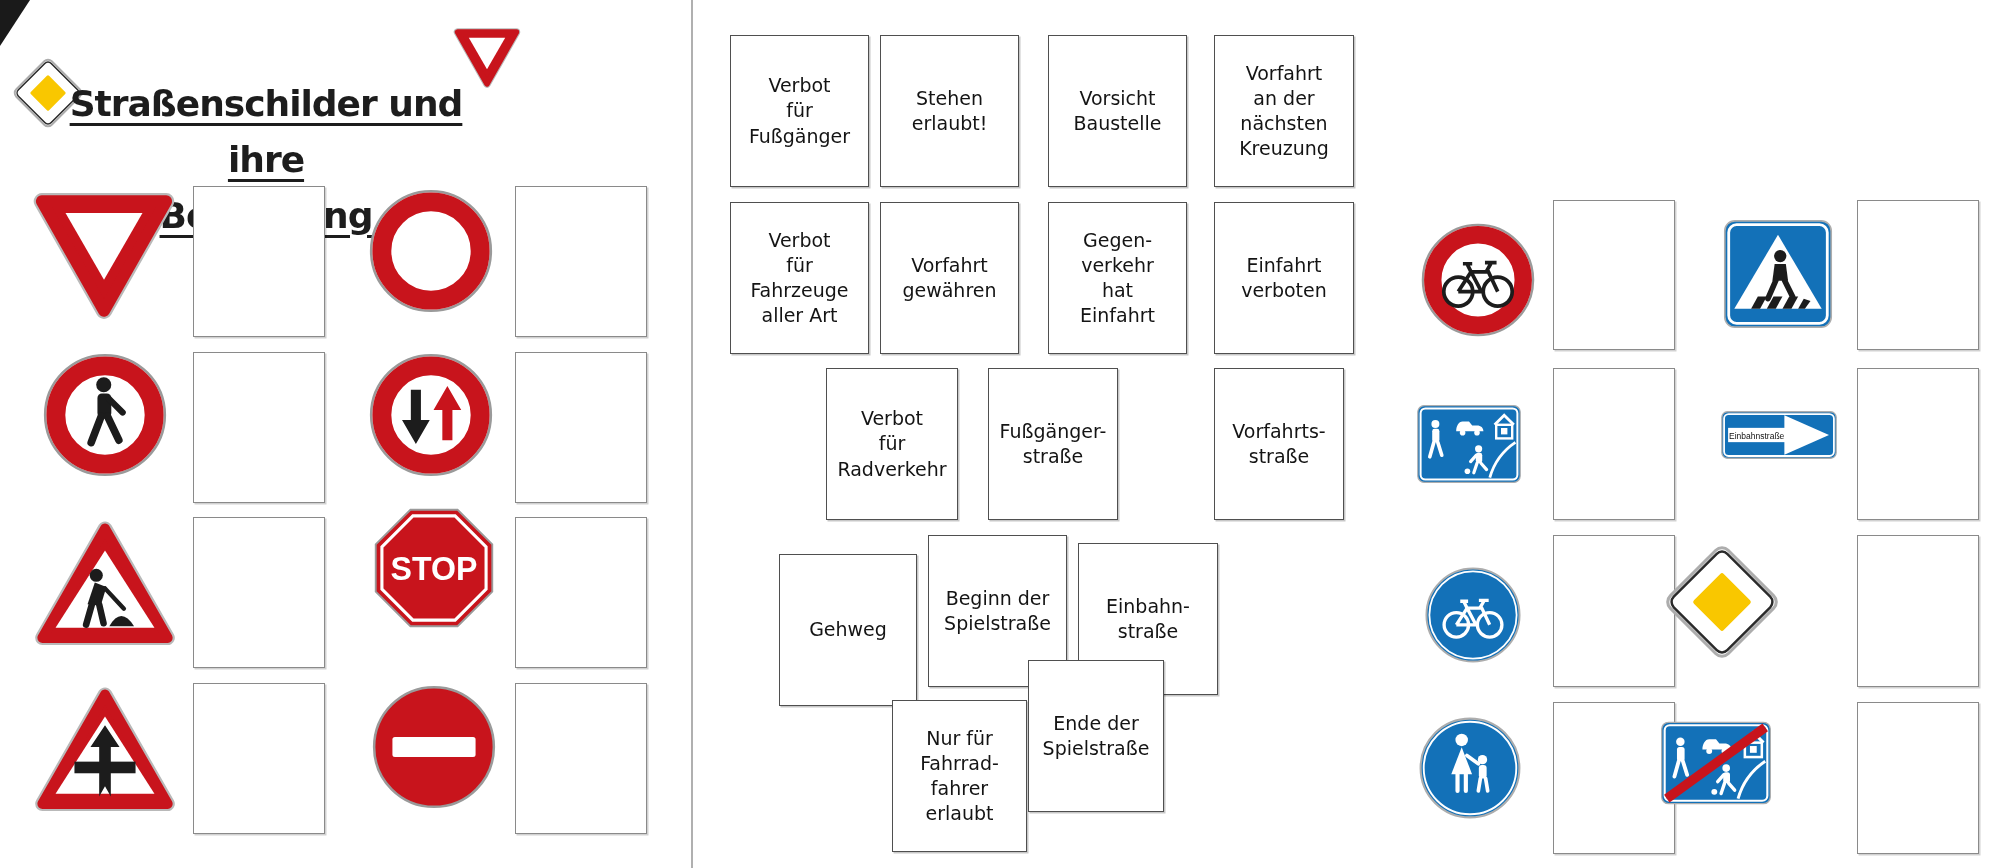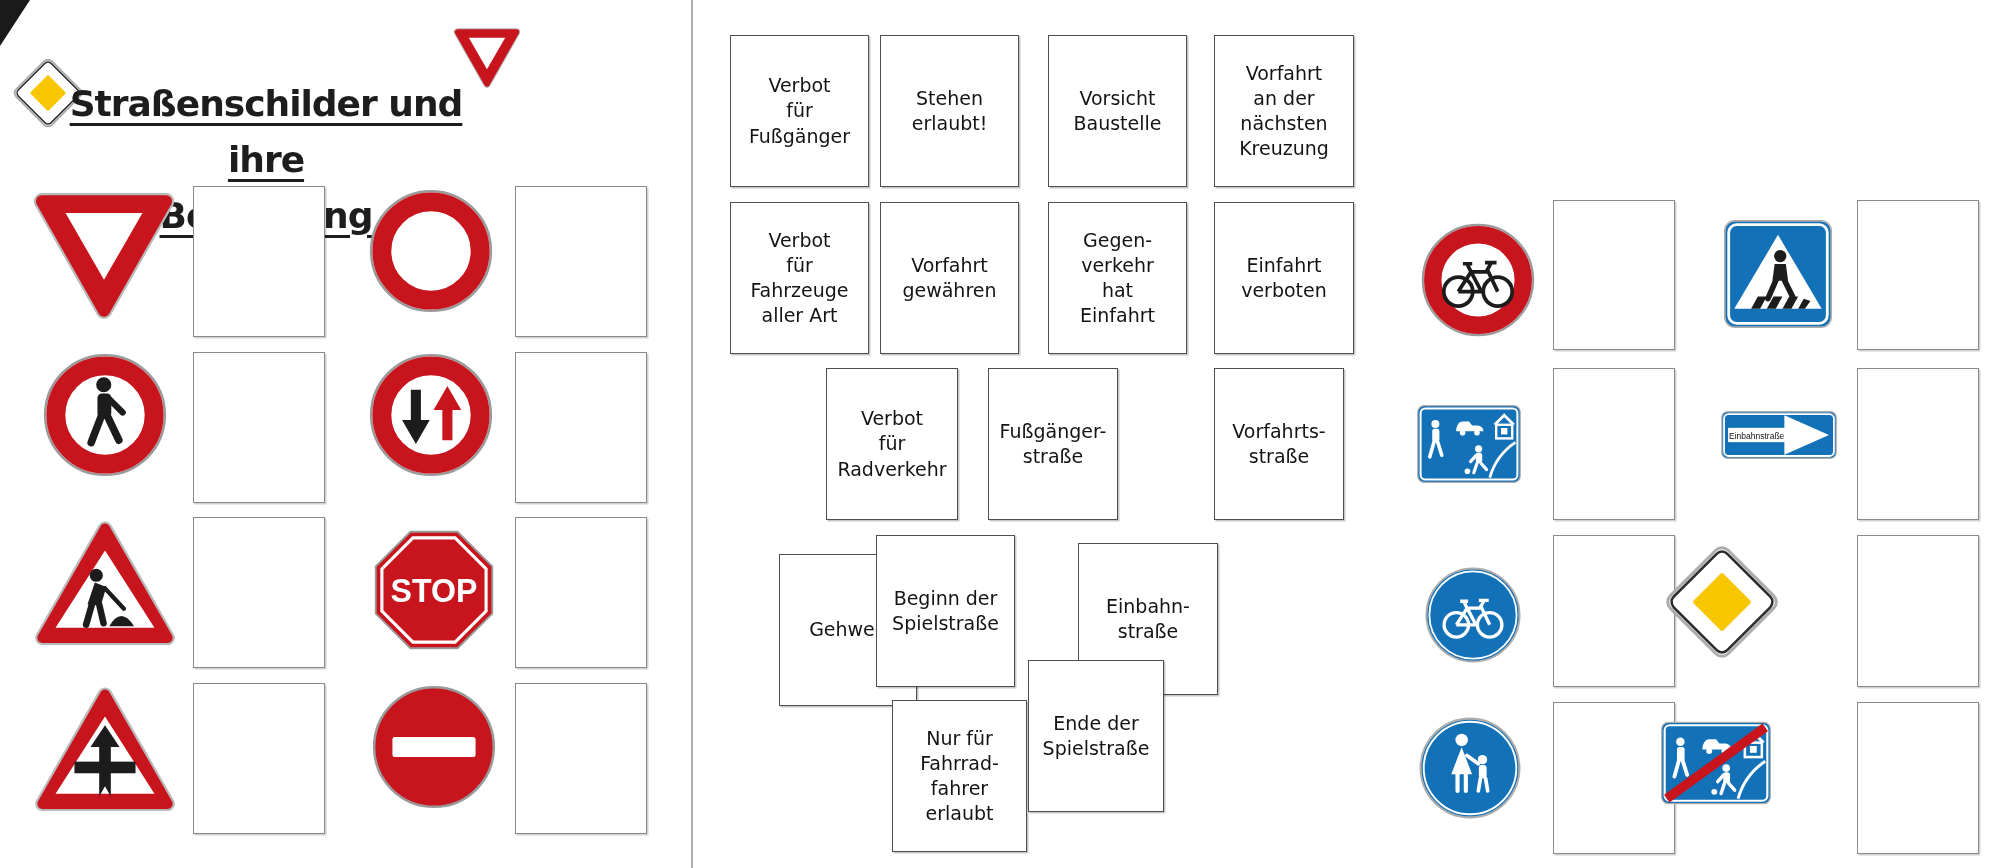--- a/index.html
+++ b/index.html
@@ -103,21 +103,21 @@
     <path d="M50 21 L84 74 H16 Z" fill="#fff"></path>
     <circle cx="44" cy="38" r="4.5" fill="#1c1c1c"></circle>
     <path d="M38 58 L43 43 L51 46 L47 59 Z" fill="#1c1c1c"></path>
     <path d="M41 58 L37 72 M46 58 L49 71" stroke="#1c1c1c" stroke-width="4.5" stroke-linecap="round" fill="none"></path>
     <path d="M50 47 L63 61" stroke="#1c1c1c" stroke-width="3" stroke-linecap="round" fill="none"></path>
     <path d="M53 73 Q61 59 70 73 Z" fill="#1c1c1c"></path>
   </svg>
 </div>
 <div class="abox" style="left:193px;top:517px;width:130px;height:149px"></div>
 
-<div class="sign" style="left:372px;top:528px;width:124px;height:124px">
+<div class="sign" style="left:372px;top:506px;width:124px;height:124px">
   <svg viewBox="0 0 100 100">
     <polygon points="31,3 69,3 97,31 97,69 69,97 31,97 3,69 3,31" fill="#c8141c" stroke="#9a9a9a" stroke-width="1.5"></polygon>
     <polygon points="33,8 67,8 92,33 92,67 67,92 33,92 8,67 8,33" fill="none" stroke="#fff" stroke-width="2.5"></polygon>
     <text x="50" y="60" text-anchor="middle" font-family="Liberation Sans, DejaVu Sans, sans-serif" font-weight="bold" font-size="27" fill="#fff" textLength="70" lengthAdjust="spacingAndGlyphs">STOP</text>
   </svg>
 </div>
 <div class="abox" style="left:515px;top:517px;width:130px;height:149px"></div>
 
 <div class="sign" style="left:32px;top:686px;width:146px;height:128px">
   <svg viewBox="0 0 100 88">
@@ -191,21 +191,21 @@
 straße</span>
   </div>
 <div class="card" style="left:1214px;top:368px;width:128px;height:150px">
     <span>Vorfahrts-
 straße</span>
   </div>
 
 <div class="card" style="left:779px;top:554px;width:136px;height:150px">
     <span>Gehweg</span>
   </div>
-<div class="card" style="left:876px;top:535px;width:137px;height:150px">
+<div class="card" style="left:928px;top:535px;width:137px;height:150px">
     <span>Beginn der
 Spielstraße</span>
   </div>
 <div class="card" style="left:1078px;top:543px;width:138px;height:150px">
     <span>Einbahn-
 straße</span>
   </div>
 
 <div class="card" style="left:892px;top:700px;width:133px;height:150px">
     <span>Nur für

